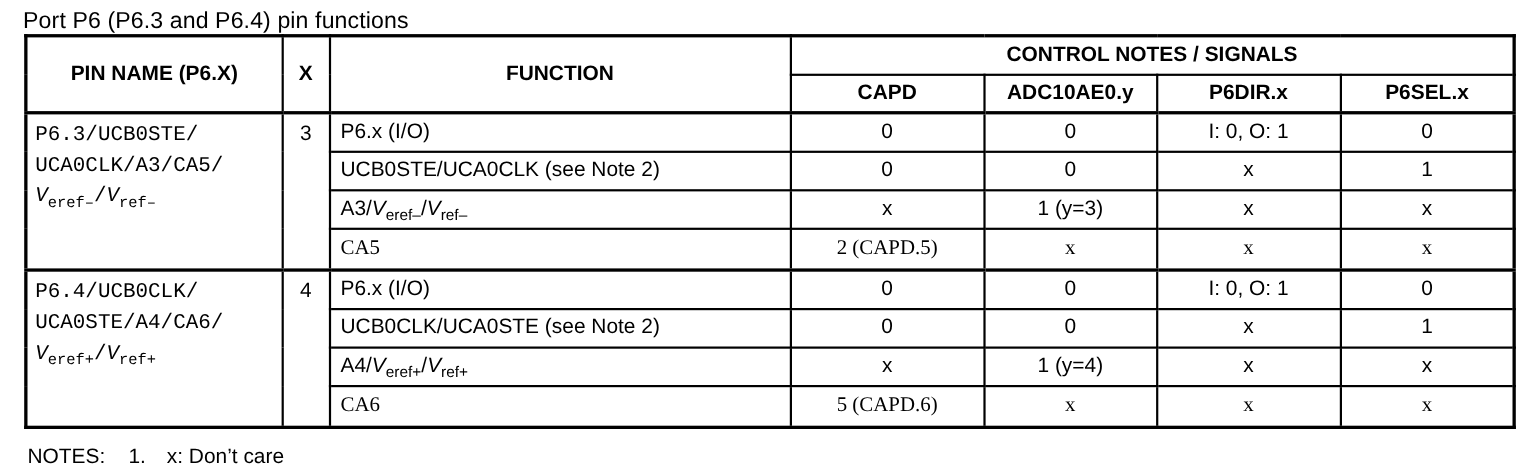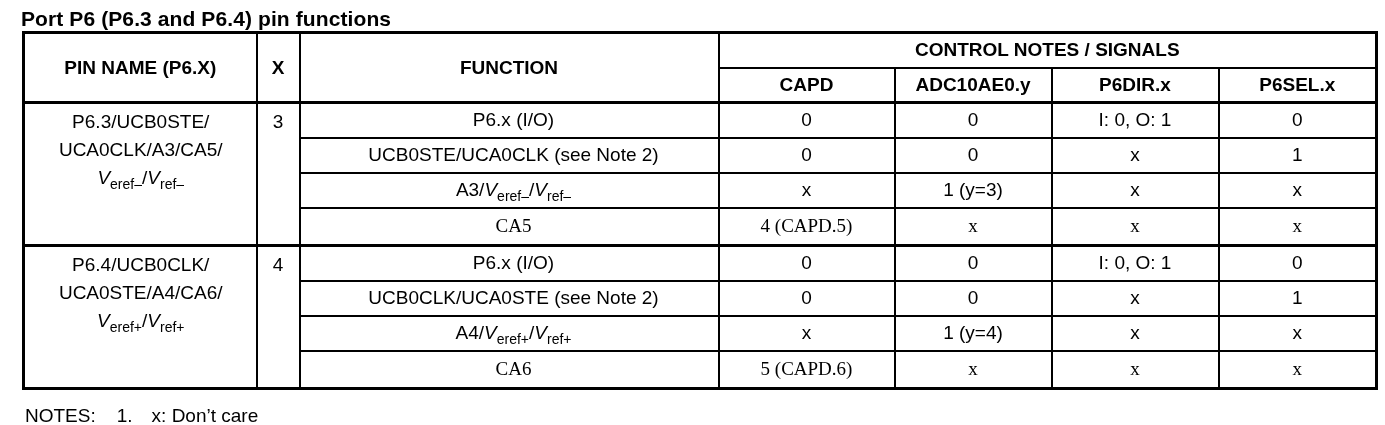--- a/index.html
+++ b/index.html
@@ -7,21 +7,21 @@
     width: 1385px; height: 425px;
     background: #ffffff;
     overflow: hidden;
     font-family: "Liberation Sans", sans-serif;
     color: #000;
   }
   .page { position: relative; width: 1385px; height: 425px; }
 
   .title {
     position: absolute; left: 21px; top: 7px;
-    font-size: 21px; font-weight: bold;
+    font-size: 21px; font-weight: normal;
     letter-spacing: 0.1px;
     white-space: nowrap;
   }
 
   table.pin-table {
     position: absolute; left: 22px; top: 31px;
     border-collapse: collapse;
     table-layout: fixed;
     width: 1353px;
     font-size: 19px;
@@ -42,32 +42,33 @@
   .pin-table th {
     font-weight: bold; text-align: center; vertical-align: middle;
     height: 35px;
   }
   .pin-table thead tr:last-child th { border-bottom: 1px solid #eab308; }
   .pin-table tbody tr { height: 35px; }
   .pin-table tbody tr.row-last { height: 38px; font-family: Liberation Serif, serif; }
   .pin-table tbody tr.group-start td { border-top: 3px solid #000; }
 
   td.pin-cell {
-    vertical-align: top; text-align: center;
+    vertical-align: top; text-align: left;
     padding: 4px 6px 0 7px;
     line-height: 28px;
     white-space: nowrap;
+    font-family: Liberation Mono, monospace;
   }
   td.x-cell {
     vertical-align: top; text-align: center;
     padding-top: 4px;
     line-height: 28px;
   }
   td.fn-cell {
-    text-align: center; vertical-align: middle;
+    text-align: left; vertical-align: middle;
     padding-left: 9px;
     white-space: nowrap;
   }
   td.val-cell { text-align: center; vertical-align: middle; }
 
   i { font-style: italic; }
   sub {
     font-size: 14px;
     line-height: 0;
     vertical-align: -5px;
@@ -138,21 +139,21 @@
       </tr>
       <tr>
         <td class="fn-cell">A3/<i>V</i><sub>eref–</sub>/<i>V</i><sub>ref–</sub></td>
         <td class="val-cell">x</td>
         <td class="val-cell">1 (y=3)</td>
         <td class="val-cell">x</td>
         <td class="val-cell">x</td>
       </tr>
       <tr class="row-last">
         <td class="fn-cell">CA5</td>
-        <td class="val-cell">4 (CAPD.5)</td>
+        <td class="val-cell">2 (CAPD.5)</td>
         <td class="val-cell">x</td>
         <td class="val-cell">x</td>
         <td class="val-cell">x</td>
       </tr>
 
       <tr class="group-start">
         <td class="pin-cell" rowspan="4">
           <div>P6.4/UCB0CLK/</div>
           <div>UCA0STE/A4/CA6/</div>
           <div><i>V</i><sub>eref+</sub>/<i>V</i><sub>ref+</sub></div>

